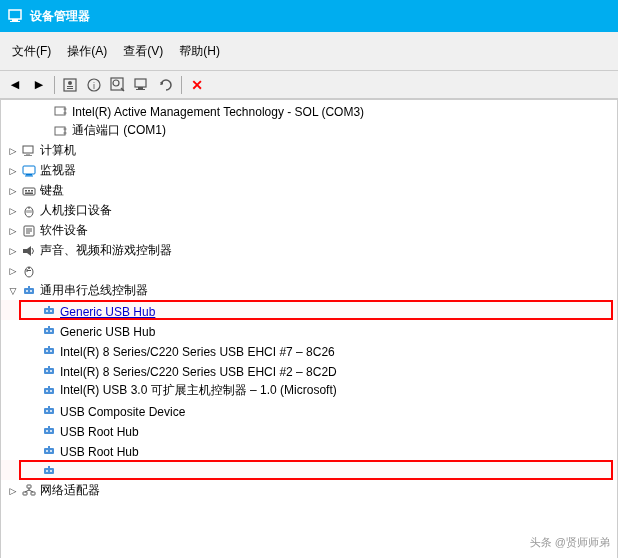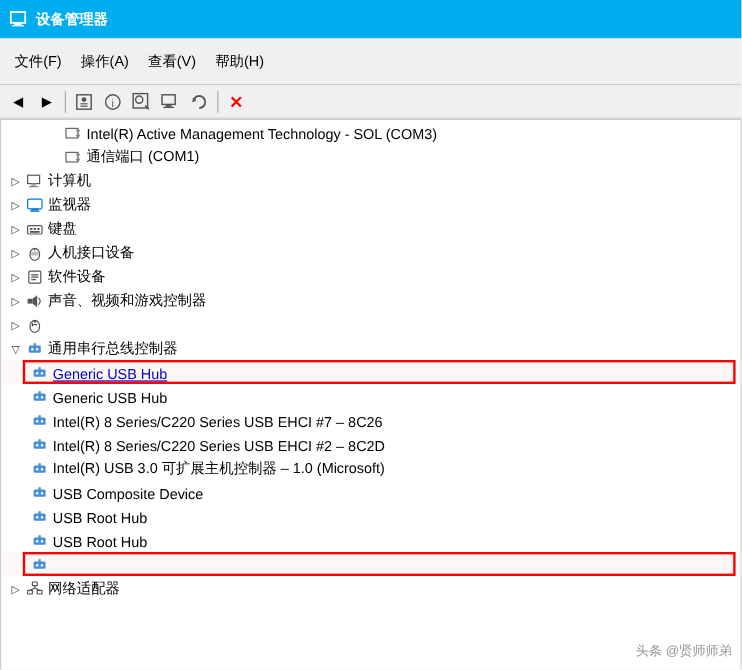--- a/index.html
+++ b/index.html
@@ -116,21 +116,21 @@
       justify-content: center;
     }
 
     .item-label {
       font-size: 12px;
       color: #000;
     }
 
     
     .indent-0 { padding-left: 4px; }
-    .indent-1 { padding-left: 8px; }
+    .indent-1 { padding-left: 24px; }
     .indent-2 { padding-left: 36px; }
 
     .watermark {
       position: fixed;
       bottom: 8px;
       right: 8px;
       font-size: 11px;
       color: #999;
       margin-top: 25px;
     }

